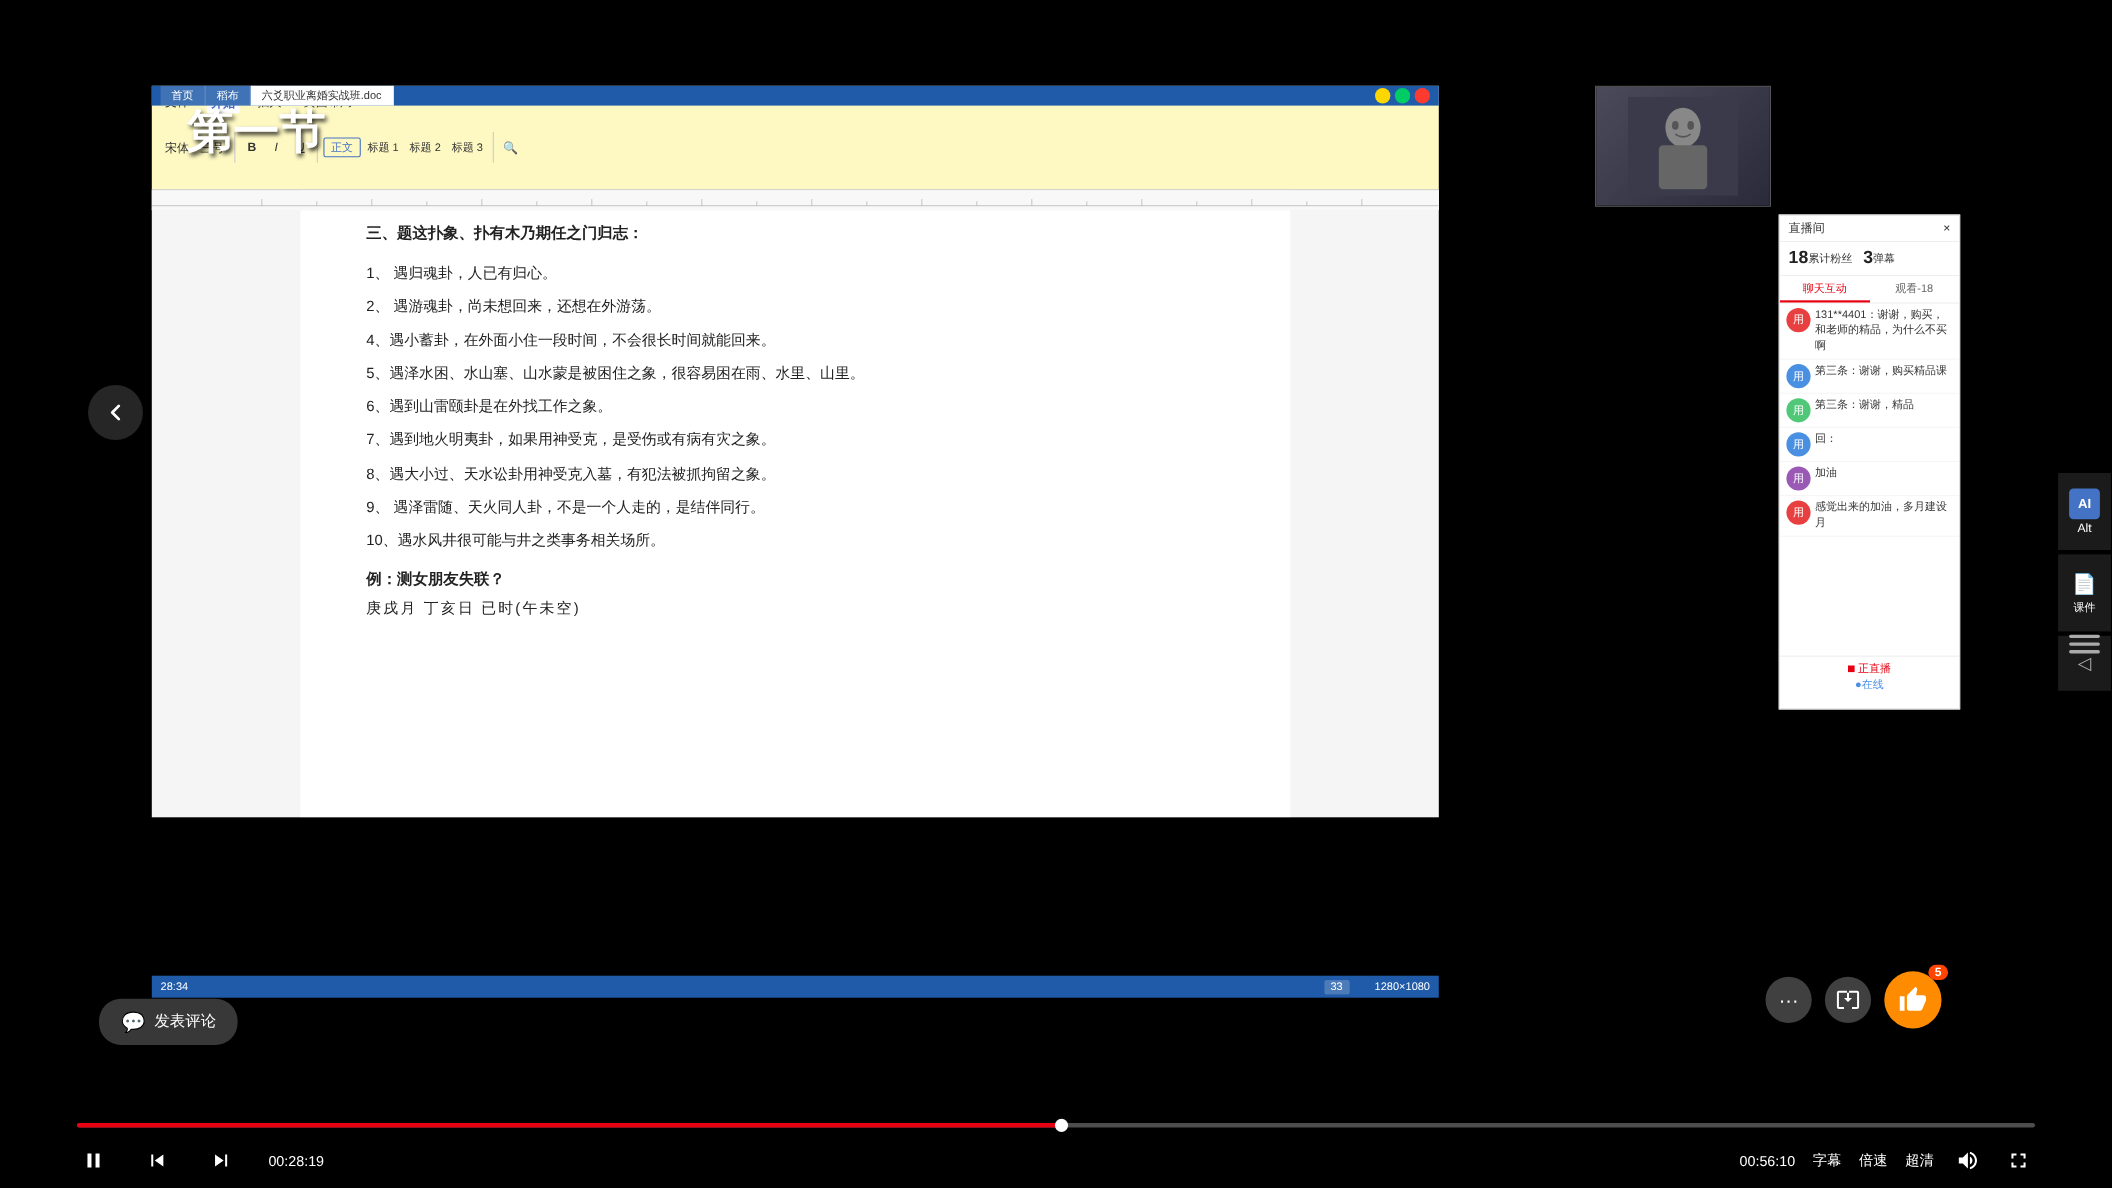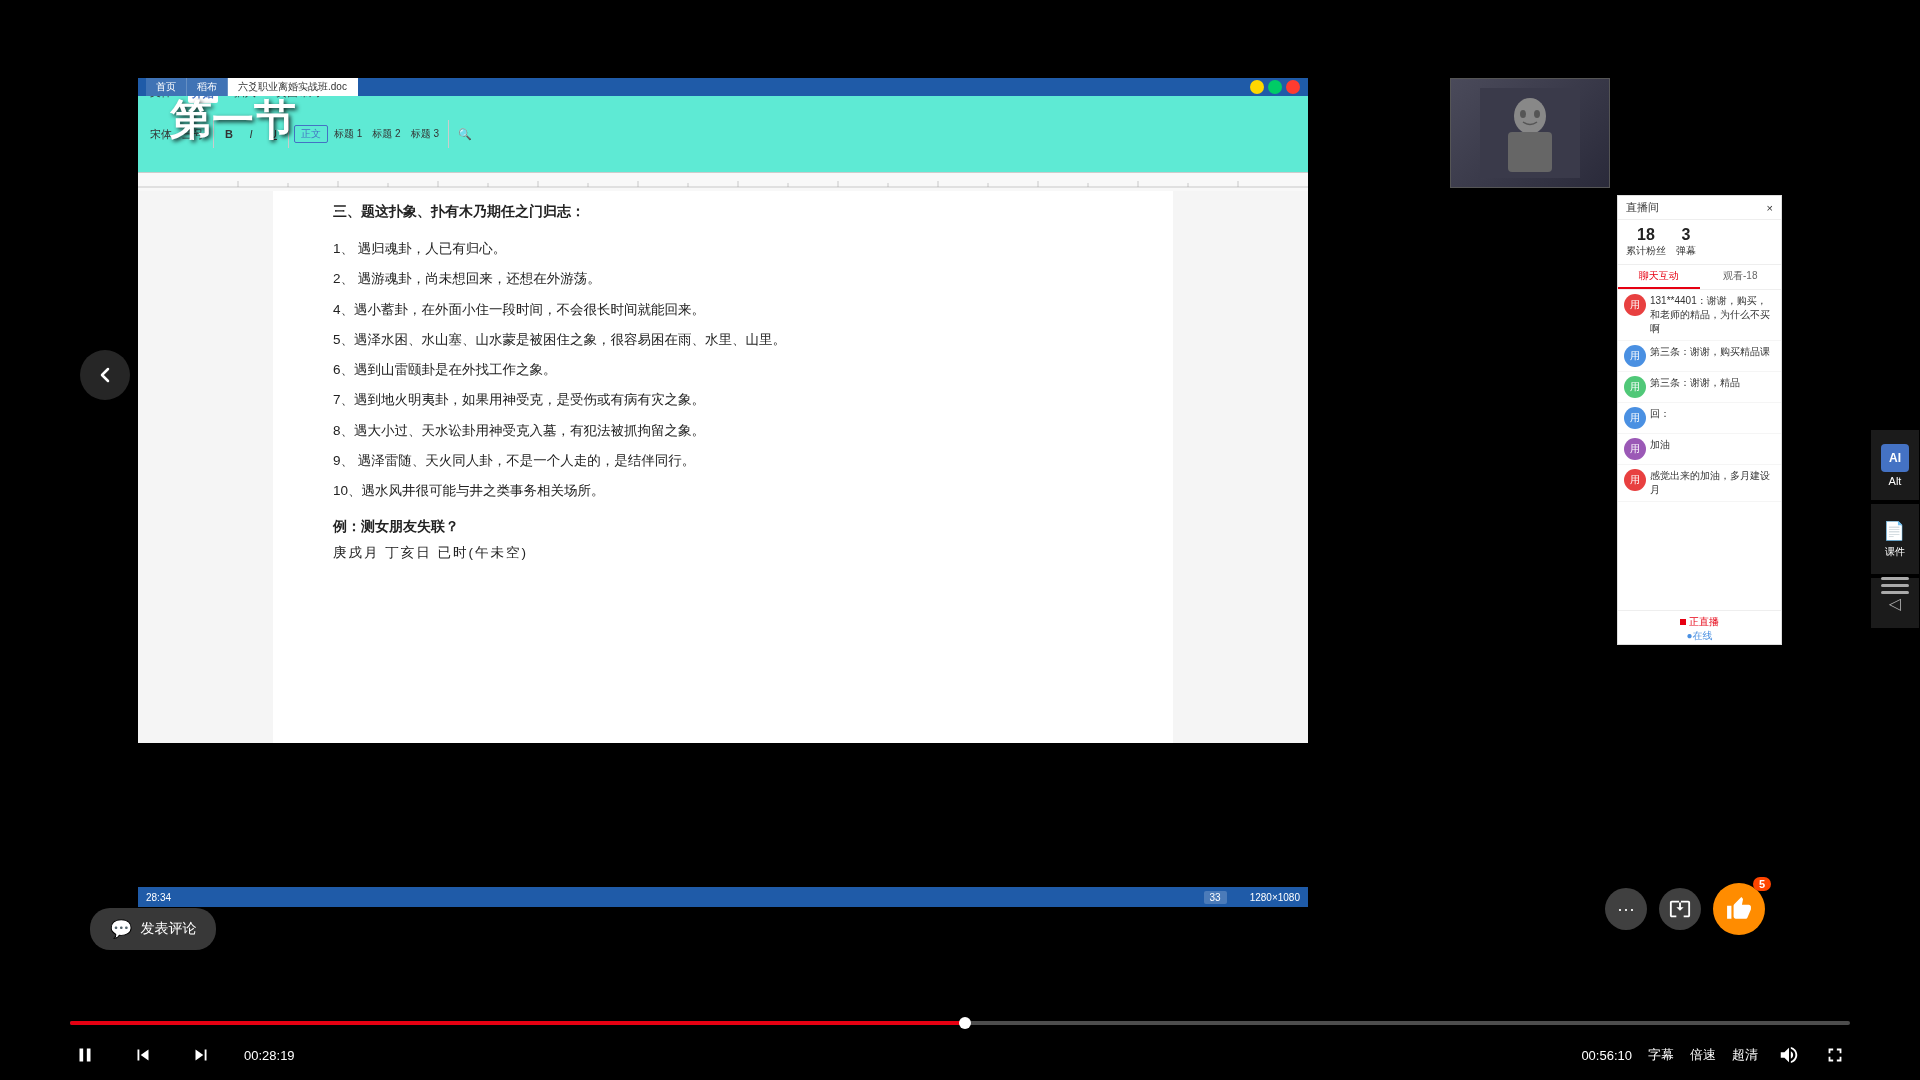--- a/index.html
+++ b/index.html
@@ -21,21 +21,21 @@
       background: #000;
     }
 
     
     .word-toolbar {
       position: absolute;
       top: 78px;
       left: 138px;
       width: 1170px;
       height: 95px;
-      background: #5eead4;
+      background: #fef9c3;
       border-bottom: 1px solid #ccc;
       display: flex;
       flex-direction: column;
       padding: 2px 4px;
     }
 
     .toolbar-tabs {
       display: flex;
       align-items: center;
       height: 24px;
@@ -216,21 +216,21 @@
       display: flex;
       gap: 10px;
       padding: 6px 8px;
       border-bottom: 1px solid #eee;
       font-size: 11px;
       color: #333;
     }
 
     .stat-item {
       display: flex;
-      flex-direction: column;
+      flex-direction: row;
       align-items: center;
       font-size: 10px;
     }
 
     .stat-num {
       font-size: 16px;
       font-weight: bold;
       color: #222;
     }
 

